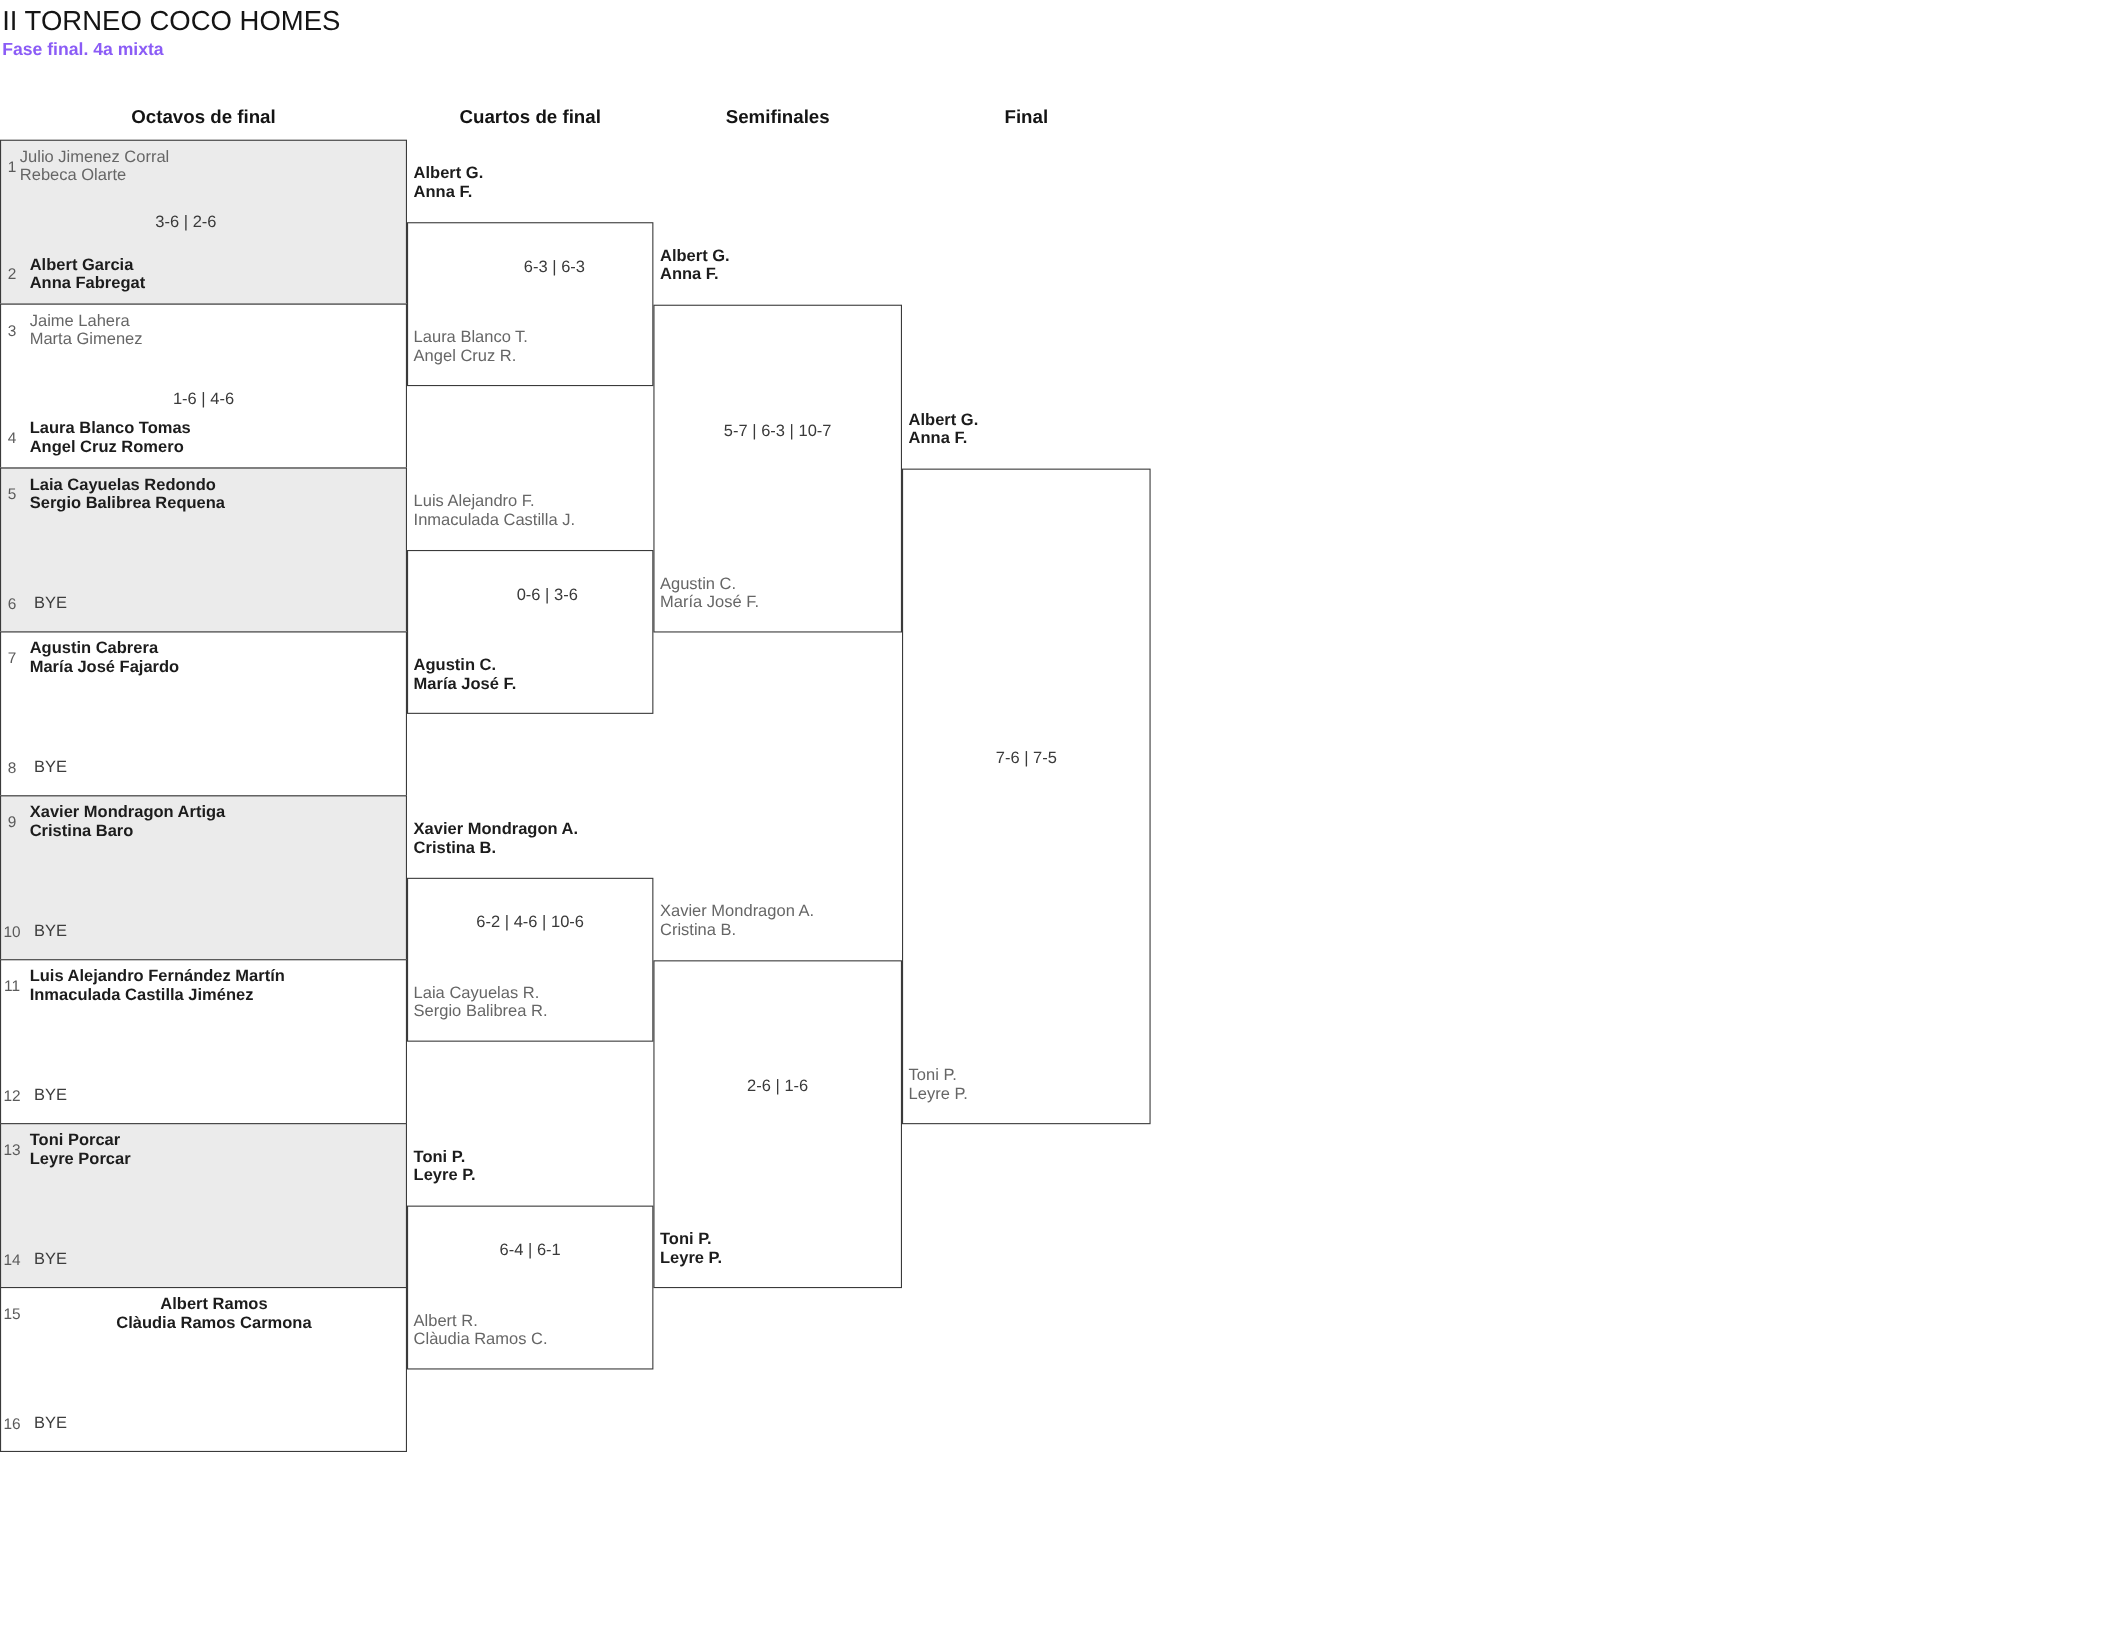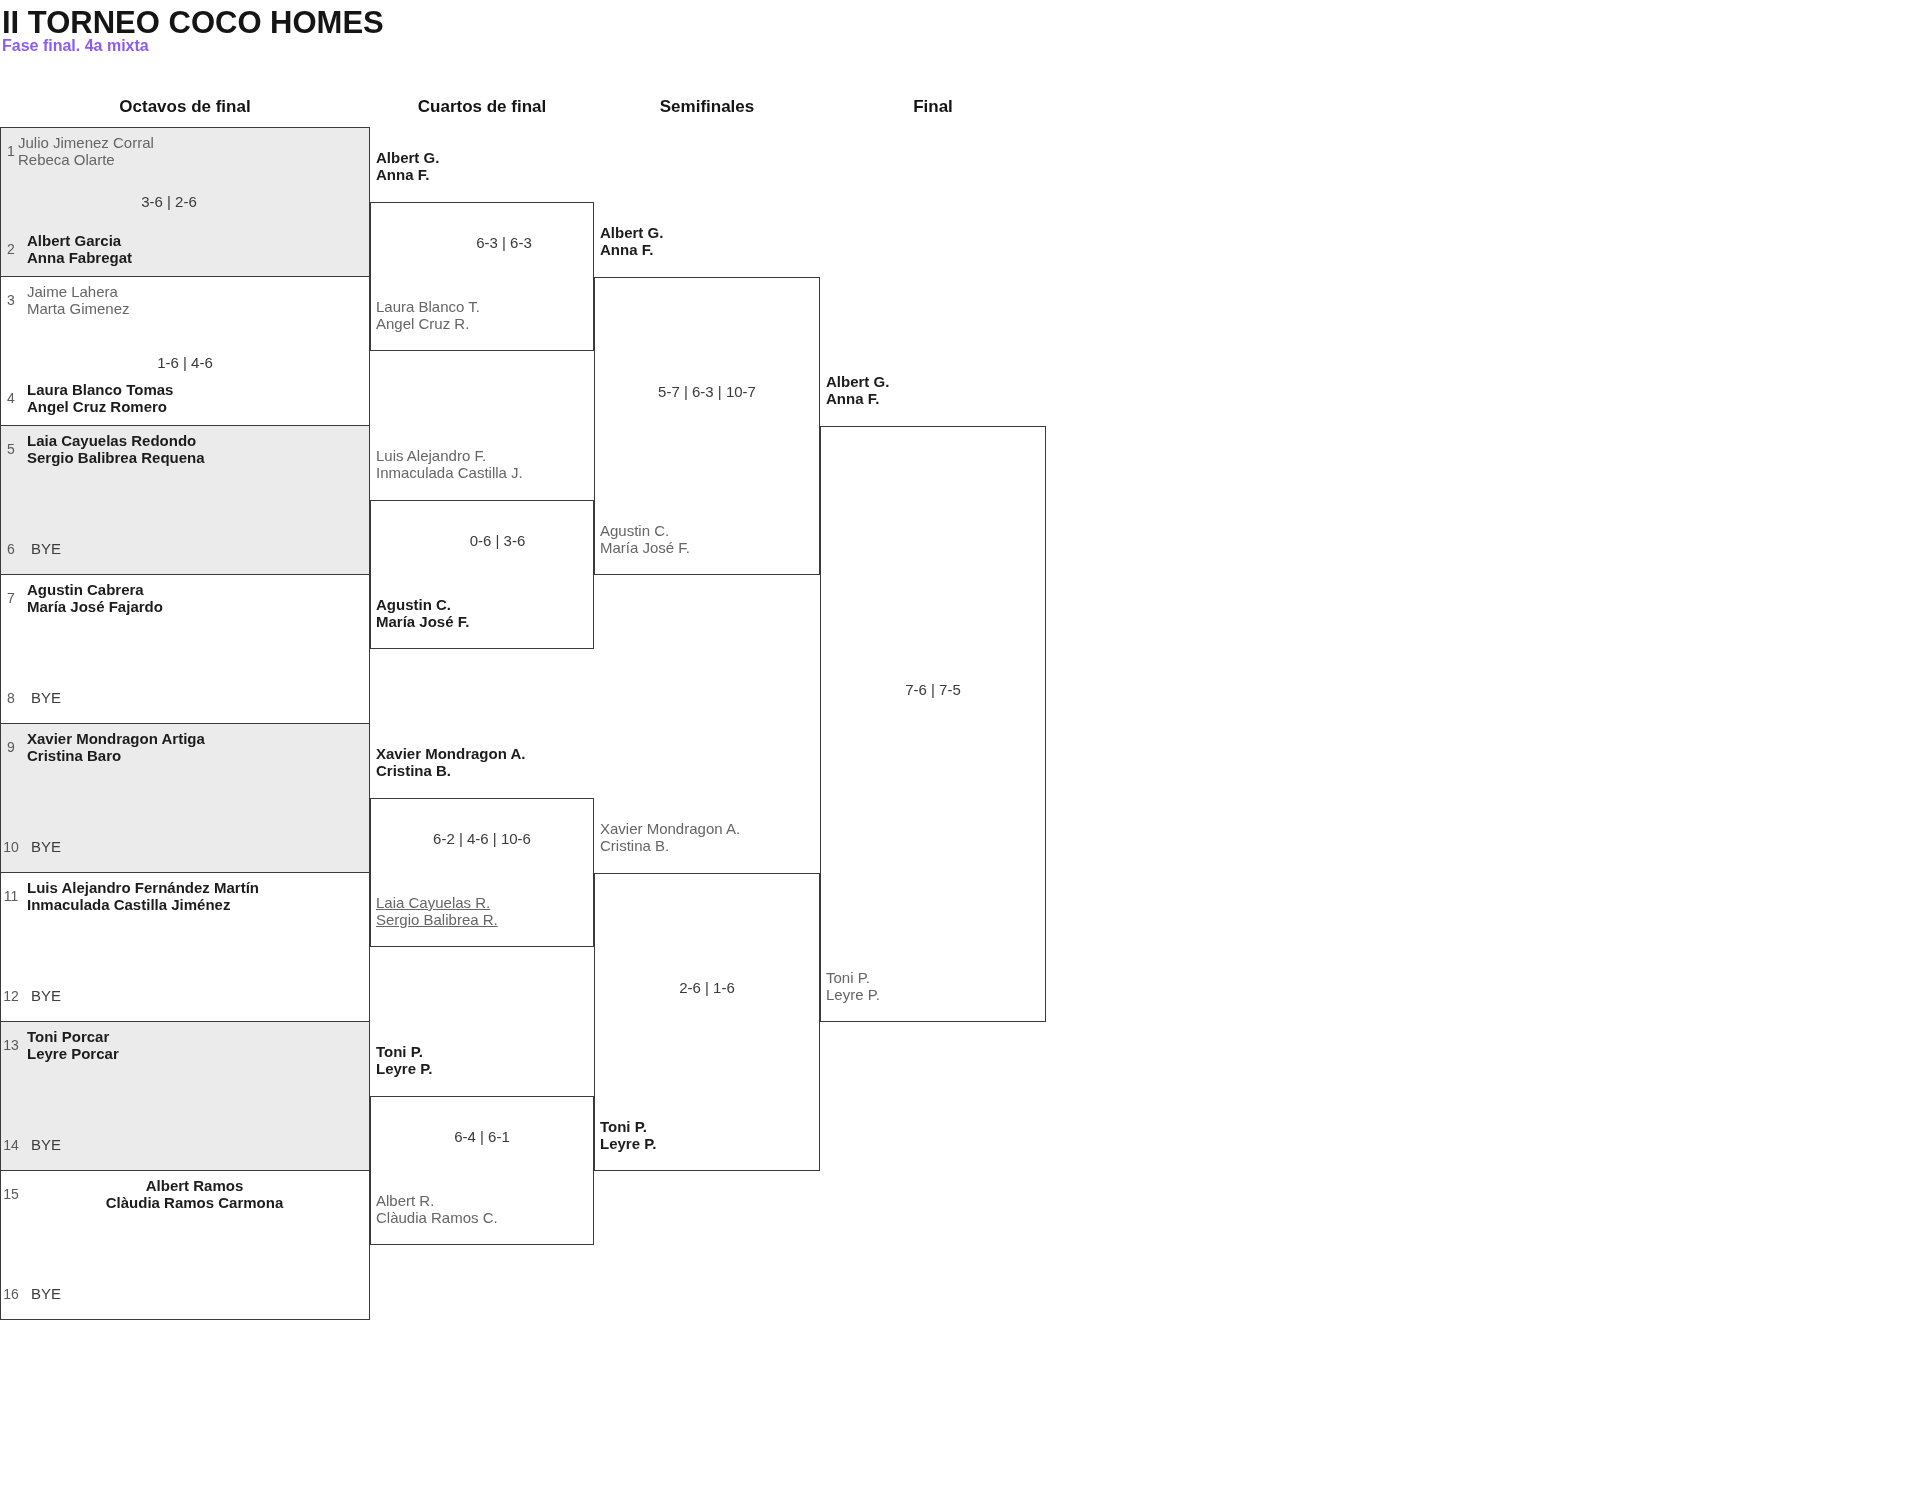--- a/index.html
+++ b/index.html
@@ -2,21 +2,21 @@
 <html style="--logo-green: #76b62a; --logo-blue: #2ba8df; --logo-orange: #e5750e; --line: #3a3a3a; --shade: #ebebeb; --winner: #1c1c1c; --loser: #666666;"><head>
 <meta charset="utf-8">
 <title>II TORNEO COCO HOMES</title>
 <style>
   html,body{margin:0;padding:0;background:#fff;}
   body{width:1920px;height:1492px;overflow:hidden;
        font-family:"Liberation Sans",sans-serif;
        -webkit-font-smoothing:antialiased;}
   #page{position:relative;width:1920px;height:1492px;background:#fff;}
 
-  .page-title{position:absolute;left:2px;top:5px;font-size:31px;font-weight:700;color:#151515;white-space:nowrap;}
+  .page-title{position:absolute;left:2px;top:5px;font-size:25px;font-weight:400;color:#151515;white-space:nowrap;}
   .page-subtitle{position:absolute;left:2px;top:37px;font-size:16px;font-weight:700;color:#8b5cf6;white-space:nowrap;}
 
   .col-header{position:absolute;top:97px;height:22px;font-size:17px;font-weight:700;
               color:#141414;text-align:center;white-space:nowrap;}
 
   
   .obox{position:absolute;border:1px solid var(--line);background:#fff;box-sizing:border-box;}
   .obox.shaded{background:var(--shade);}
   .rbox{position:absolute;border:1px solid var(--line);background:transparent;box-sizing:border-box;}
 
@@ -139,21 +139,21 @@
       <div class="team winner" style="left: 376px; top: 596px; width: 216px;">
         <div class="ln">Agustin C.</div>
         <div class="ln">María José F.</div>
       </div>
       <div class="score" style="left: 370px; top: 532px; width: 255px;">0-6 | 3-6</div>
       <div class="rbox" style="left: 370px; top: 798px; width: 224px; height: 149px;"></div>
       <div class="team winner" style="left: 376px; top: 745px; width: 216px;">
         <div class="ln">Xavier Mondragon A.</div>
         <div class="ln">Cristina B.</div>
       </div>
-      <div class="team" style="left: 376px; top: 894px; width: 216px; text-decoration: underline;">
+      <div class="team" style="left: 376px; top: 894px; width: 216px;">
         <div class="ln">Laia Cayuelas R.</div>
         <div class="ln">Sergio Balibrea R.</div>
       </div>
       <div class="score" style="left: 370px; top: 830px; width: 224px;">6-2 | 4-6 | 10-6</div>
       <div class="rbox" style="left: 370px; top: 1096px; width: 224px; height: 149px;"></div>
       <div class="team winner" style="left: 376px; top: 1043px; width: 216px;">
         <div class="ln">Toni P.</div>
         <div class="ln">Leyre P.</div>
       </div>
       <div class="team" style="left: 376px; top: 1192px; width: 216px;">

